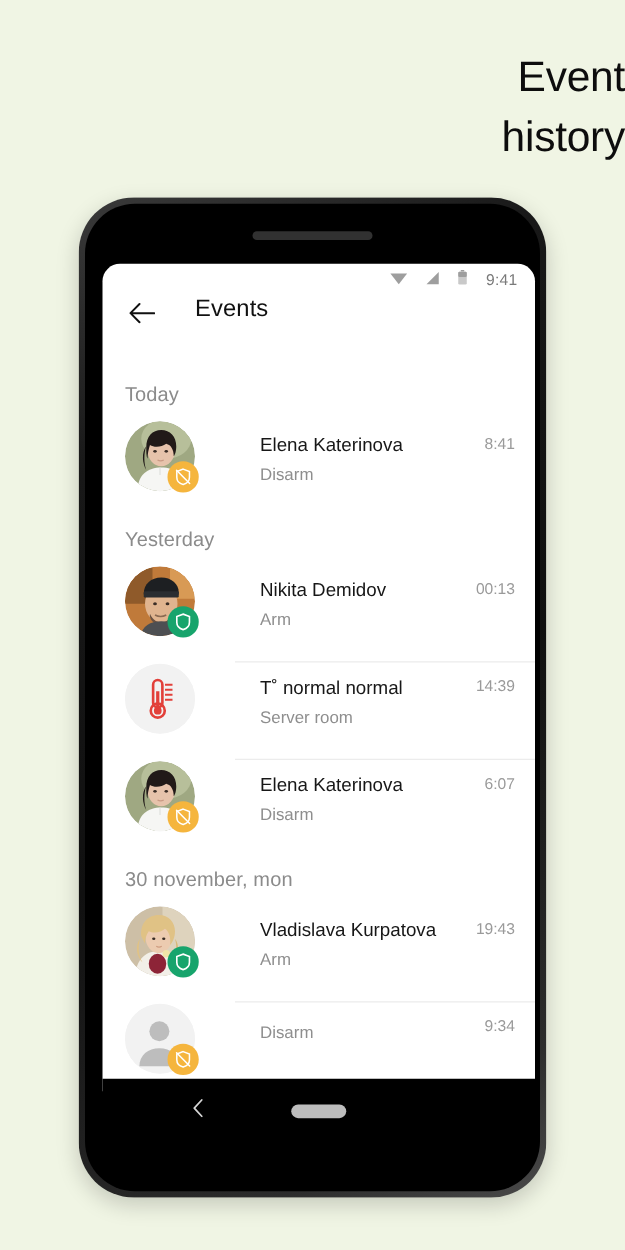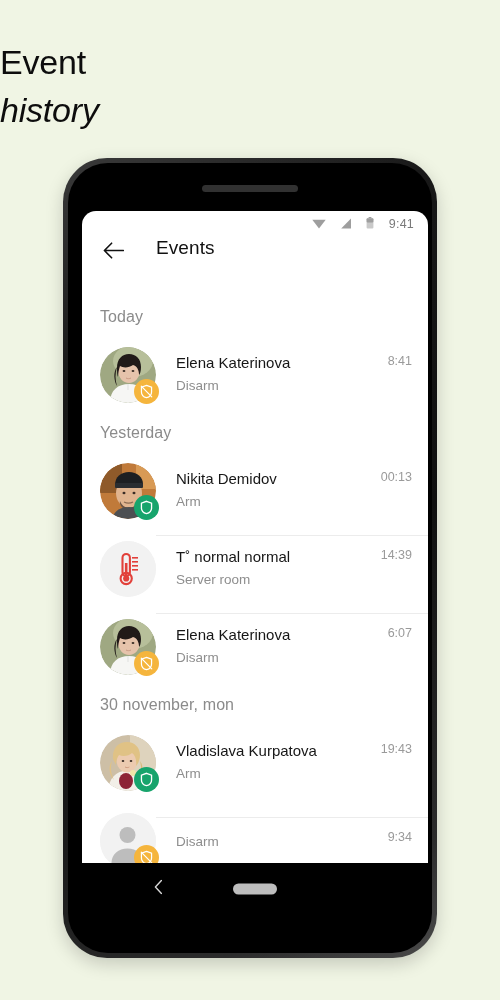--- a/index.html
+++ b/index.html
@@ -15,28 +15,28 @@
     font-family: "Liberation Sans", sans-serif;
     position: relative;
   }
 
   
   .page-title {
     position: absolute;
     top: 38px;
     left: 0;
     width: 500px;
-    text-align: left;
+    text-align: right;
     font-size: 34px;
     line-height: 48px;
     font-weight: 400;
     color: #0d0d0d;
     letter-spacing: -0.2px;
   }
-  .page-title .l2 { display: block; font-style: italic; }
+  .page-title .l2 { display: block; }
 
   
   .phone {
     position: absolute;
     left: 63px;
     top: 158px;
     width: 374px;
     height: 800px;
     border-radius: 44px;
     background: #1b1b1b;
@@ -120,25 +120,26 @@
 
   .section-header {
     font-size: 16px;
     color: #8b8b8b;
     padding: 11px 0 9px 18px;
     letter-spacing: 0.1px;
   }
 
   .event-row {
     display: flex;
-    align-items: center;
+    align-items: flex-start;
     padding: 0 16px 0 18px;
     min-height: 78px;
     position: relative;
     cursor: pointer;
+    gap: 32px;
   }
 
   .avatar-wrap {
     position: relative;
     width: 56px;
     height: 56px;
     flex: 0 0 56px;
     margin-top: 2px;
   }
   .avatar {

